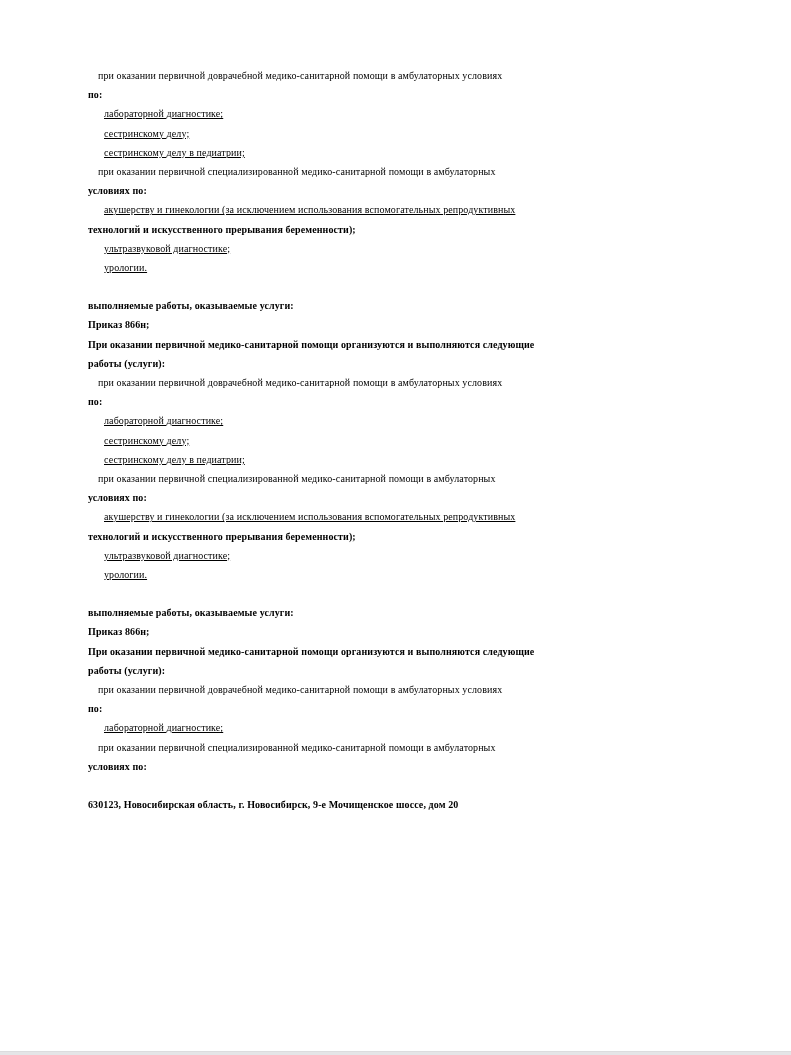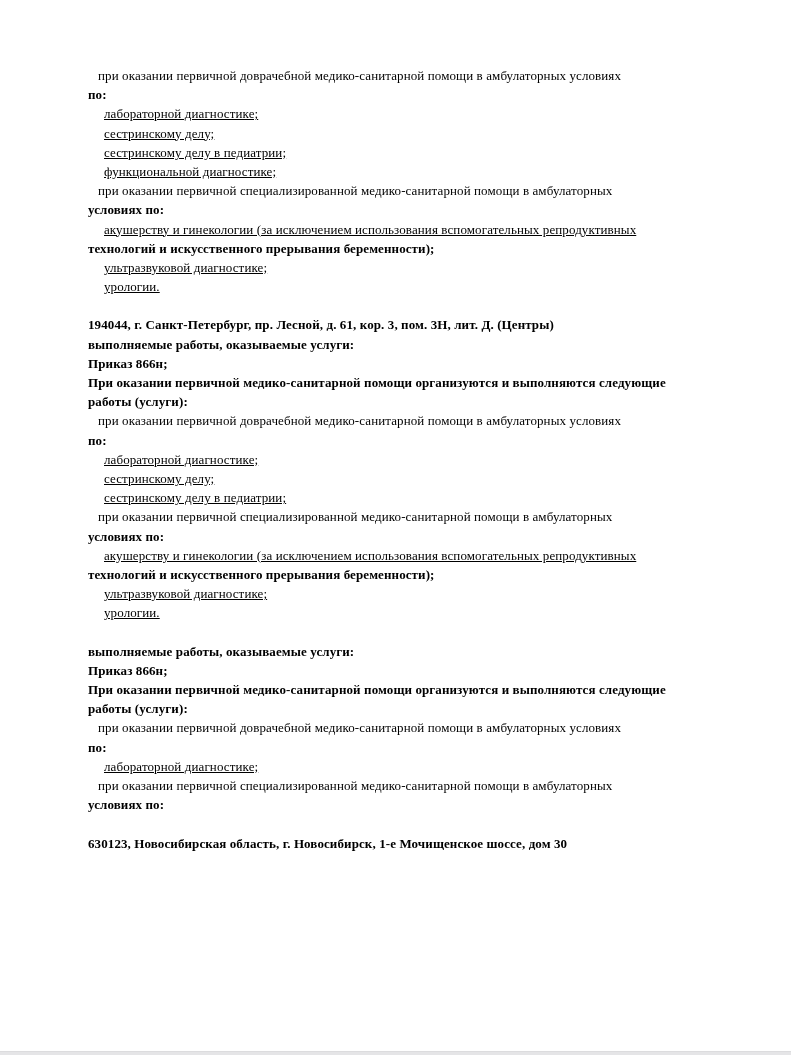--- a/index.html
+++ b/index.html
@@ -17,21 +17,21 @@
   }
   .page {
     position: absolute;
     inset: 0;
   }
   .text-block {
     position: absolute;
     left: 88px;
     top: 66px;
     width: 690px;
-    font-size: 13px;
+    font-size: 10px;
   }
   .line {
     height: 19.2px;
     line-height: 19.2px;
     white-space: nowrap;
     letter-spacing: 0.1px;
   }
   .indent-0 { padding-left: 0; font-weight: bold; }
   .indent-1 { padding-left: 10px; }
   .indent-2 { padding-left: 16px; text-decoration: underline; }
@@ -48,29 +48,27 @@
 </head>
 <body style="background: rgb(255, 255, 255); color: rgb(0, 0, 0);">
 
 <div class="page">
   <div class="text-block">
       <div class="line indent-1">при оказании первичной доврачебной медико-санитарной помощи в амбулаторных условиях</div>
       <div class="line indent-0">по:</div>
       <div class="line indent-2">лабораторной диагностике;</div>
       <div class="line indent-2">сестринскому делу;</div>
       <div class="line indent-2">сестринскому делу в педиатрии;</div>
-      <div class="line indent-2">функциональной диагностике;</div>
       <div class="line indent-1">при оказании первичной специализированной медико-санитарной помощи в амбулаторных</div>
       <div class="line indent-0">условиях по:</div>
       <div class="line indent-2">акушерству и гинекологии (за исключением использования вспомогательных репродуктивных</div>
       <div class="line indent-0">технологий и искусственного прерывания беременности);</div>
       <div class="line indent-2">ультразвуковой диагностике;</div>
       <div class="line indent-2">урологии.</div>
       <div class="line indent-0"></div>
-      <div class="line indent-0">194044, г. Санкт-Петербург, пр. Лесной, д. 61, кор. 3, пом. 3Н, лит. Д. (Центры)</div>
       <div class="line indent-0">выполняемые работы, оказываемые услуги:</div>
       <div class="line indent-0">Приказ 866н;</div>
       <div class="line indent-0">При оказании первичной медико-санитарной помощи организуются и выполняются следующие</div>
       <div class="line indent-0">работы (услуги):</div>
       <div class="line indent-1">при оказании первичной доврачебной медико-санитарной помощи в амбулаторных условиях</div>
       <div class="line indent-0">по:</div>
       <div class="line indent-2">лабораторной диагностике;</div>
       <div class="line indent-2">сестринскому делу;</div>
       <div class="line indent-2">сестринскому делу в педиатрии;</div>
       <div class="line indent-1">при оказании первичной специализированной медико-санитарной помощи в амбулаторных</div>
@@ -83,16 +81,16 @@
       <div class="line indent-0">выполняемые работы, оказываемые услуги:</div>
       <div class="line indent-0">Приказ 866н;</div>
       <div class="line indent-0">При оказании первичной медико-санитарной помощи организуются и выполняются следующие</div>
       <div class="line indent-0">работы (услуги):</div>
       <div class="line indent-1">при оказании первичной доврачебной медико-санитарной помощи в амбулаторных условиях</div>
       <div class="line indent-0">по:</div>
       <div class="line indent-2">лабораторной диагностике;</div>
       <div class="line indent-1">при оказании первичной специализированной медико-санитарной помощи в амбулаторных</div>
       <div class="line indent-0">условиях по:</div>
       <div class="line indent-0"></div>
-      <div class="line indent-0">630123, Новосибирская область, г. Новосибирск, 1-е Мочищенское шоссе, дом 30</div>
+      <div class="line indent-0">630123, Новосибирская область, г. Новосибирск, 9-е Мочищенское шоссе, дом 20</div>
     </div>
   <div class="bottom-divider" style="background: rgb(229, 229, 231);"></div>
 </div>
 
 </body></html>

